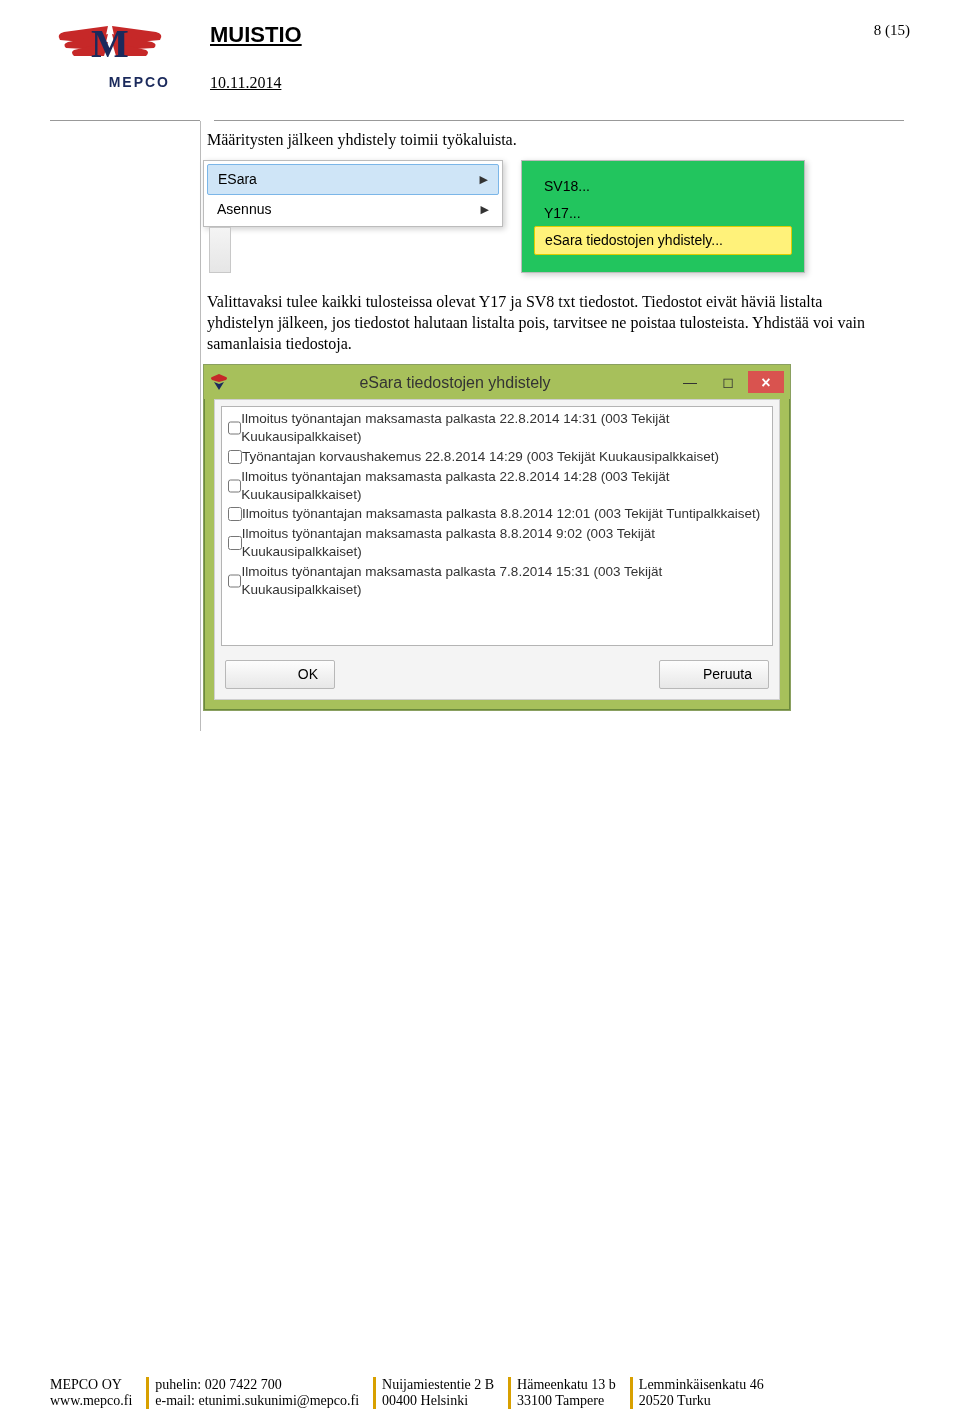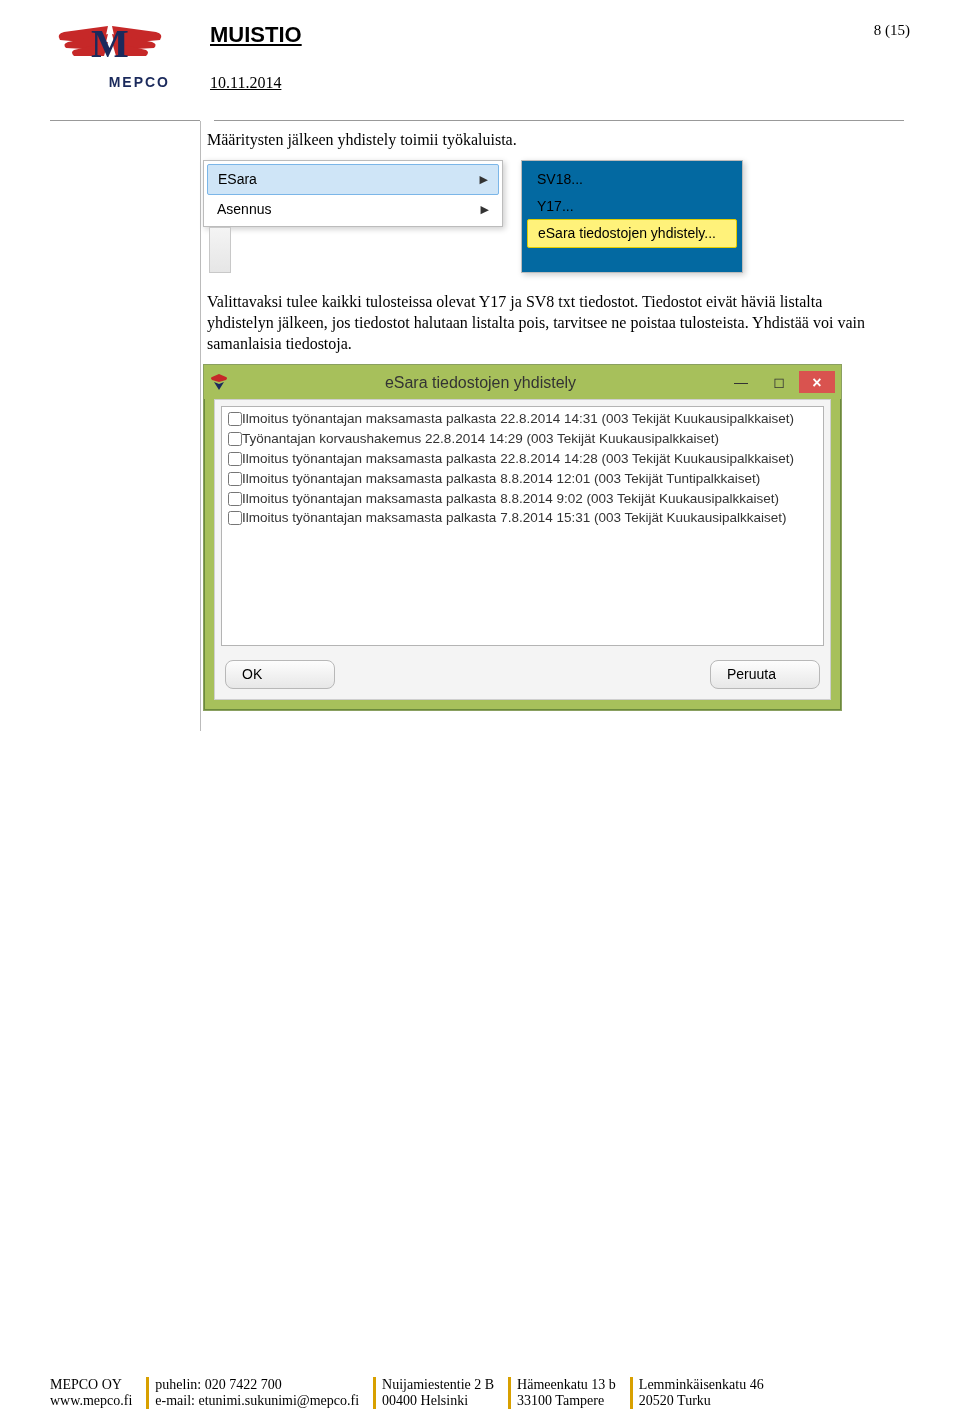--- a/index.html
+++ b/index.html
@@ -121,38 +121,38 @@
   }
   .mi .arrow { color: #333; font-size: 11px; }
   .sidebar-strip {
     width: 22px;
     min-height: 46px;
     background: linear-gradient(#f4f4f4,#e6e6e6);
     border: 1px solid #c8c8c8;
     margin-left: 6px;
   }
   .menu2 {
-    width: 222px;
-    background: #0369a1;
+    width: 284px;
+    background: #22c55e;
     border: 1px solid #bcbcbc;
     box-shadow: 2px 2px 6px rgba(0,0,0,.2);
     font-family: "Segoe UI", Tahoma, sans-serif;
     font-size: 14px;
-    padding: 5px;
+    padding: 12px;
   }
   .menu2 .mi2 { padding: 4px 10px; }
   .mi2.hl {
     background: #fff27a;
     border: 1px solid #e0cc00;
     border-radius: 2px;
   }
 
   .dialog {
     margin: 8px 0 0 2px;
-    width: 639px;
+    width: 588px;
     font-family: "Segoe UI", Tahoma, sans-serif;
     border: 1px solid #8aa060;
     background: #a7c05b;
     padding: 0 0 10px 0;
     box-shadow: 0 0 0 1px #6c8a3c inset;
   }
   .titlebar {
     height: 34px;
     background: #a7c05b;
     display: flex;
@@ -208,24 +208,24 @@
   .btnrow {
     display: flex;
     justify-content: space-between;
     padding: 8px 10px 10px 10px;
   }
   .btn {
     min-width: 110px;
     padding: 4px 16px;
     background: linear-gradient(#fdfdfd,#e7e7e7);
     border: 1px solid #b8b8b8;
-    border-radius: 8px;
+    border-radius: 2px;
     font-family: "Segoe UI", Tahoma, sans-serif;
     font-size: 14px;
-    text-align: left;
+    text-align: right;
   }
 
   .footer {
     position: absolute;
     bottom: 18px;
     left: 50px;
     right: 50px;
     display: flex;
     font-size: 14px;
     gap: 14px;

